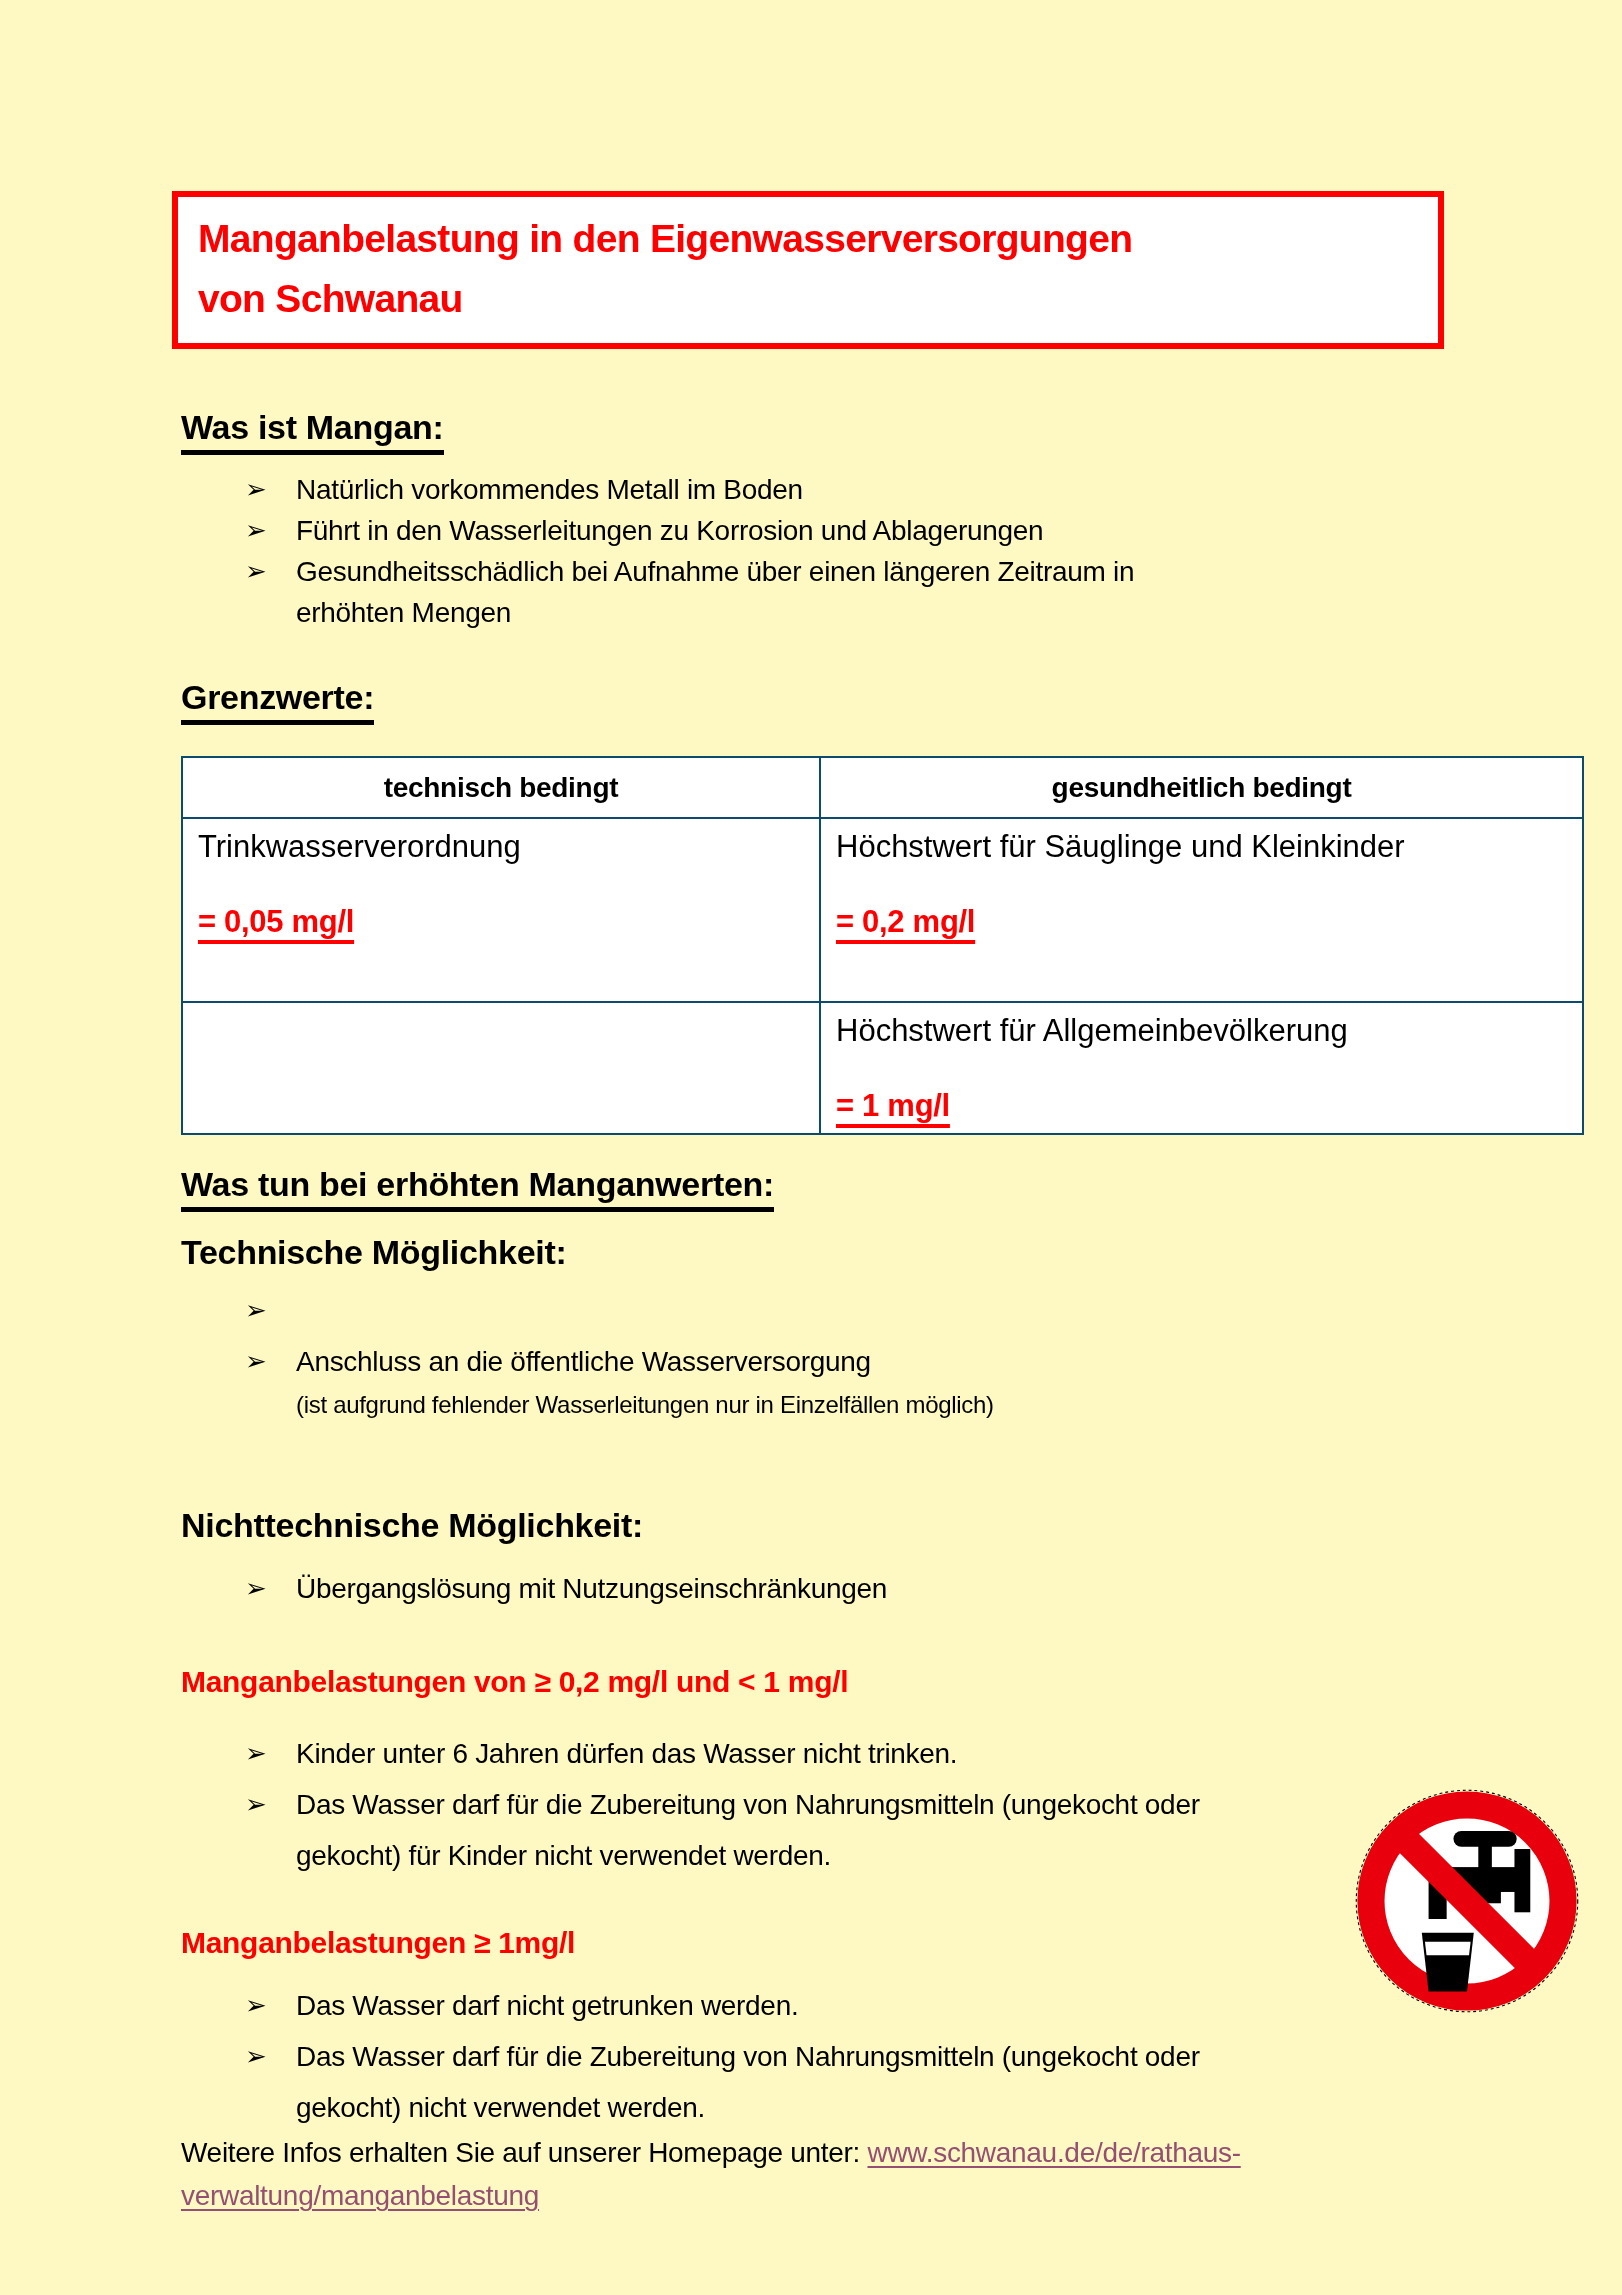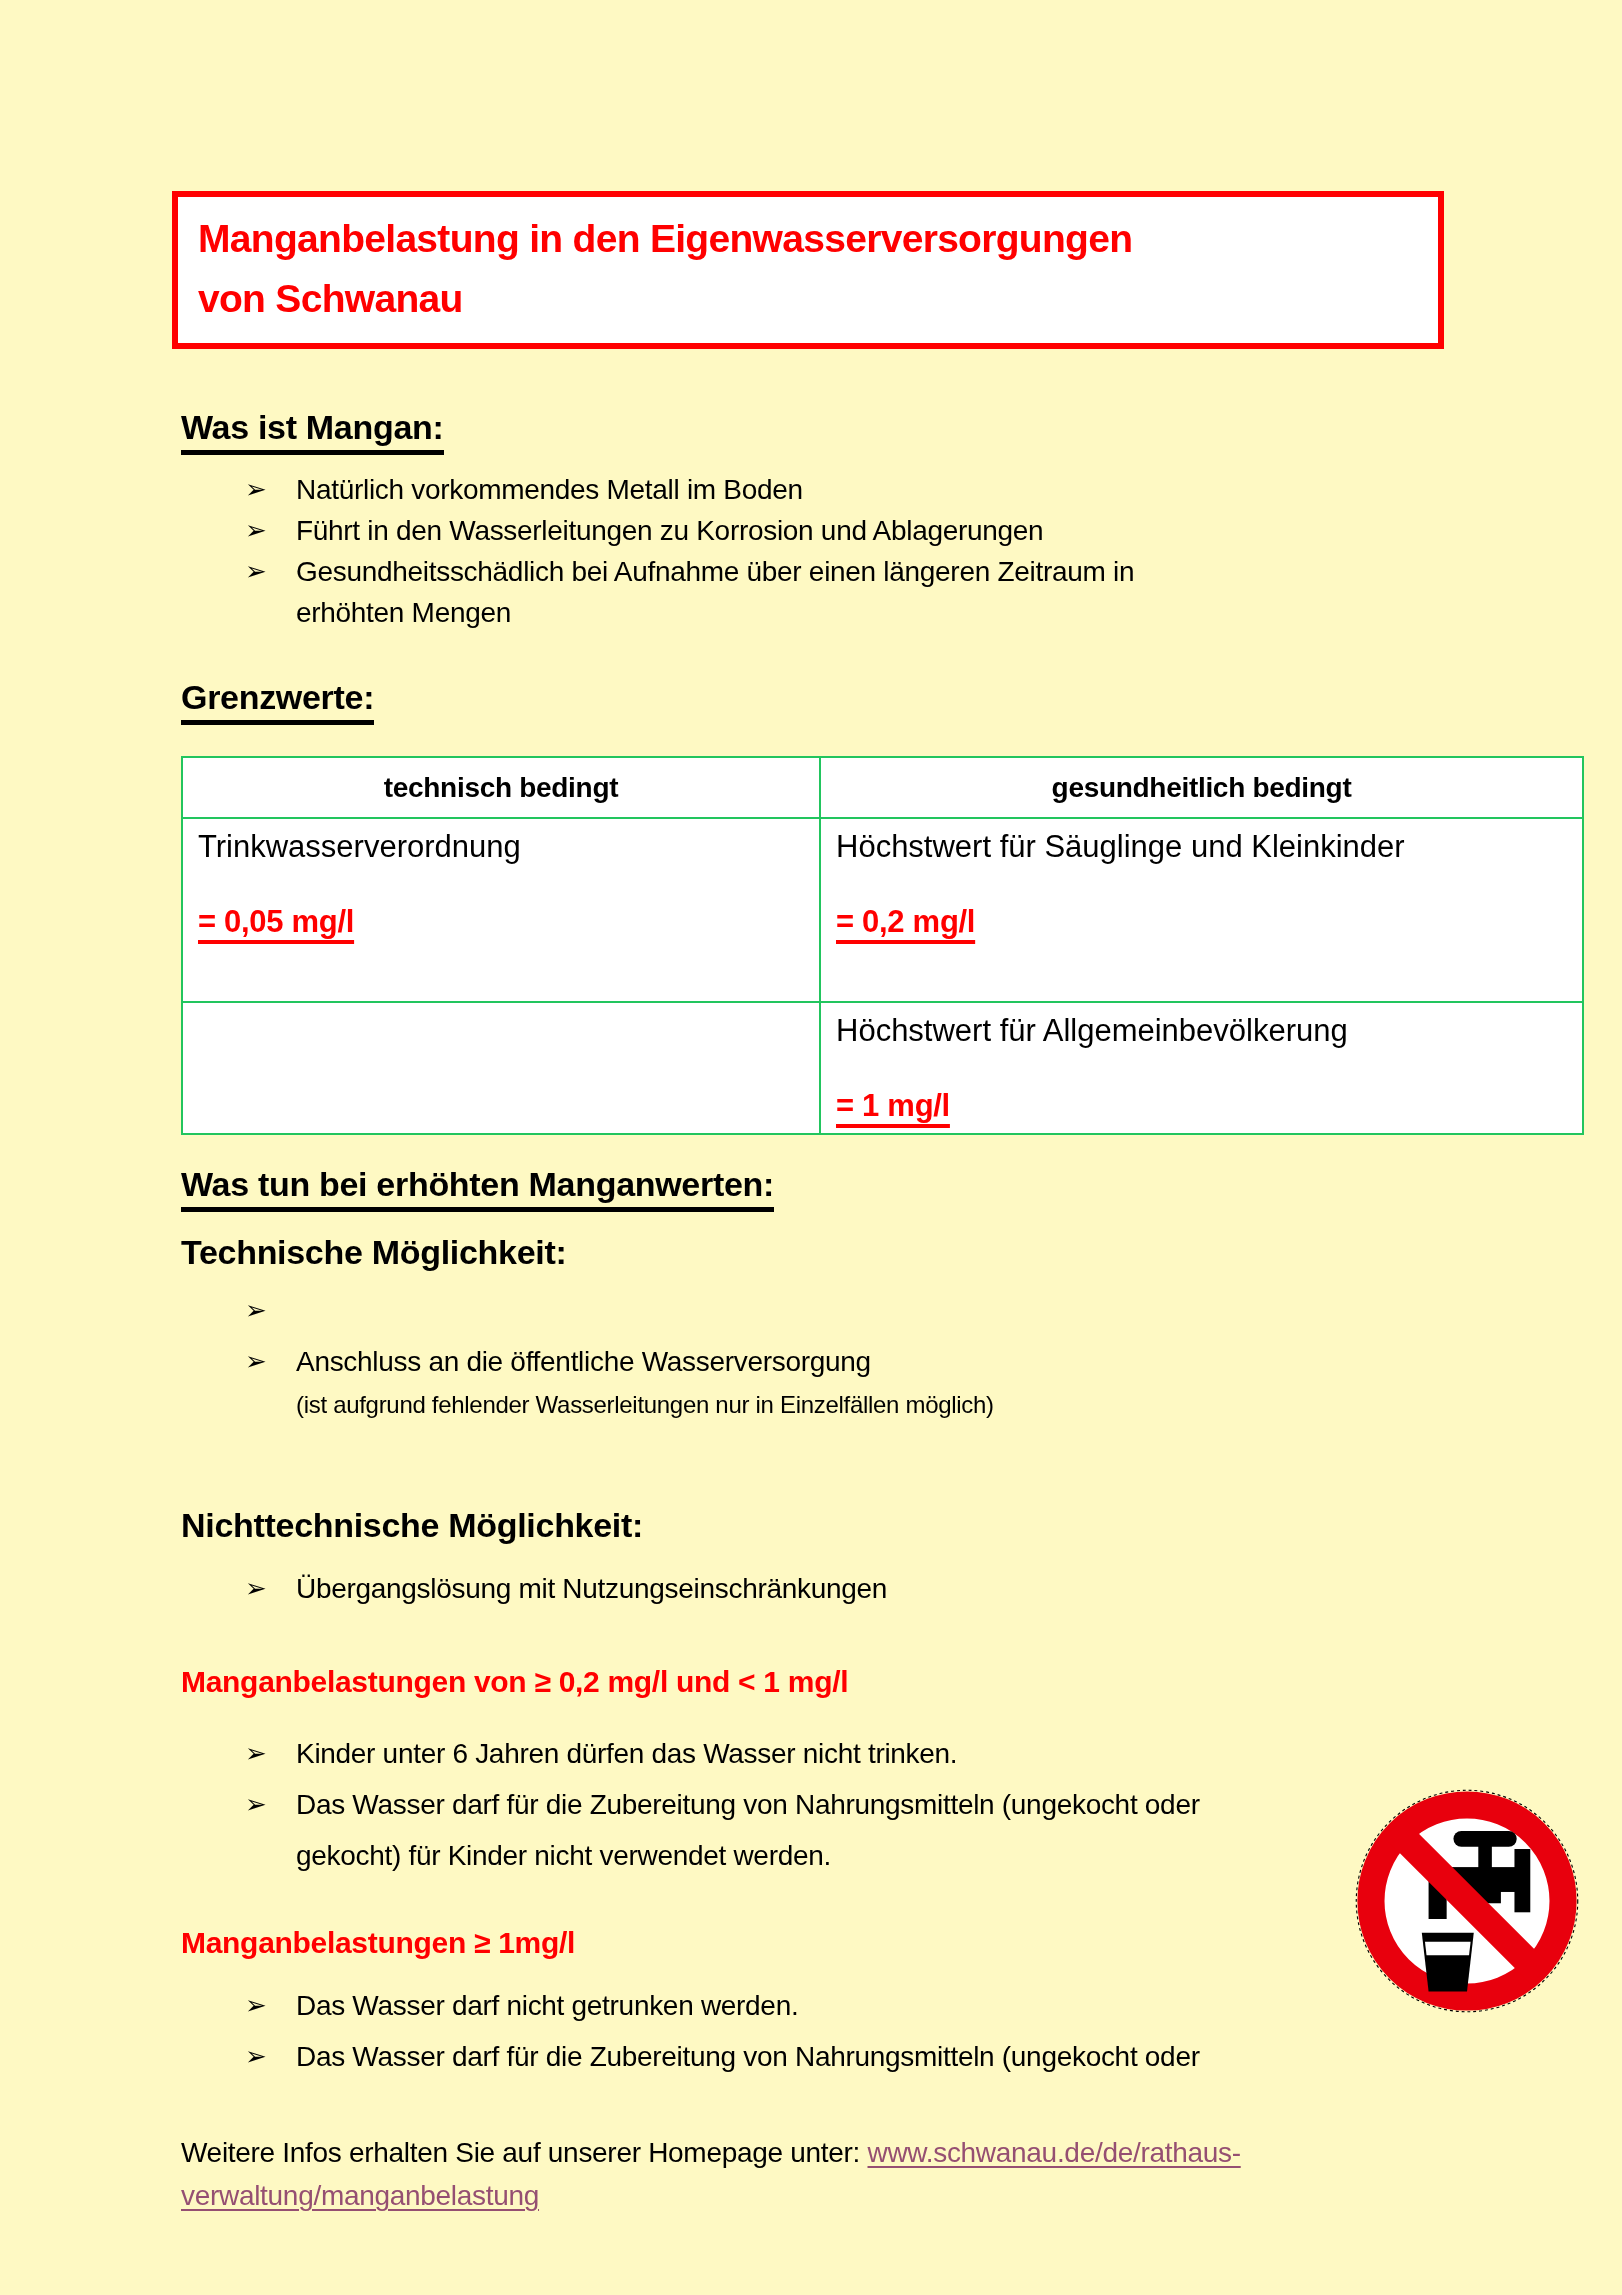--- a/index.html
+++ b/index.html
@@ -27,21 +27,21 @@
   .blist { list-style:none; margin:0; padding:0; }
   .blist li { display:flex; align-items:flex-start; }
   .marker { flex:none; width:51px; font-size:26px; line-height:inherit; }
   .lh60, .lh60 .li-line { line-height:41px; }
   .lh75, .lh75 .li-line { line-height:51px; }
   .li-line { font-size:28px; white-space:nowrap; }
   .note { font-size:24px; line-height:35px; white-space:nowrap; }
 
   
   table.limits { border-collapse:collapse; table-layout:fixed; width:1402px; background:#fff; }
-  table.limits th, table.limits td { border:2px solid #22c55e; box-sizing:border-box; vertical-align:top;margin-left:46px; }
+  table.limits th, table.limits td { border:2px solid #0c4a6e; box-sizing:border-box; vertical-align:top;margin-left:46px; }
   table.limits th { font-size:28px; font-weight:bold; text-align:center; vertical-align:middle; height:61px; padding:6.8px; letter-spacing:-0.3px; }
   table.limits td { padding:9.5px 15px; }
   .row1 td { height:184px; }
   .row2 td { height:105px; }
   .cell-text { font-size:31px; letter-spacing:0; }
   .cell-value { margin-top:39px; font-size:31px; font-weight:bold; color:#ff0000;
                 text-decoration:underline; text-decoration-thickness:4px; text-underline-offset:8px;
                 display:inline-block; }
 
   
@@ -190,20 +190,21 @@
     <li>
       <span class="marker">➢</span>
       <div class="li-body">
         <div class="li-line">Das Wasser darf nicht getrunken werden.</div>
       </div>
     </li>
     <li>
       <span class="marker">➢</span>
       <div class="li-body">
         <div class="li-line">Das Wasser darf für die Zubereitung von Nahrungsmitteln (ungekocht oder</div>
+        <div class="li-line">gekocht) nicht verwendet werden.</div>
       </div>
     </li>
   </ul>
 
   <div class="abs footer" style="left:181px; top:2131px;">
     <span>Weitere Infos erhalten Sie auf unserer Homepage unter: </span><a href="#"><span>www.schwanau.de/de/rathaus-</span><br><span>verwaltung/manganbelastung</span></a>
   </div>
 
 </div>
 

